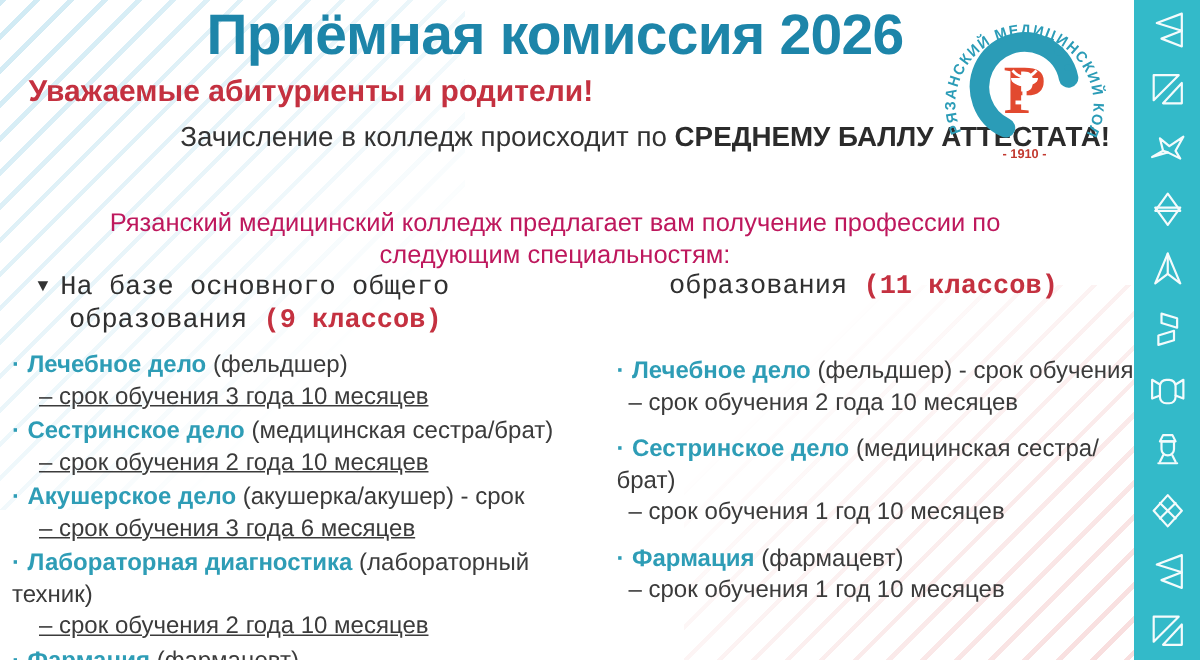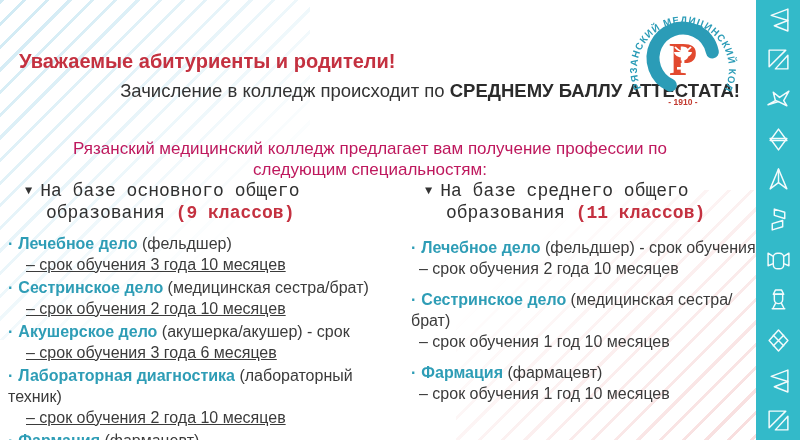--- a/index.html
+++ b/index.html
@@ -65,20 +65,21 @@
   .letter-text{font-family:"Liberation Serif",serif;font-size:46px;font-weight:700;fill:#e2492f;}
 </style>
 </head>
 <body>
 
 <div class="poster">
 
   <div class="stripes-tl"></div>
   <div class="stripes-br"></div>
 
+  <div class="title">Приёмная комиссия 2026</div>
   <div class="subtitle">Уважаемые абитуриенты и родители!</div>
 
   <div class="announce">
     <span>Зачисление в колледж происходит по </span><span class="b">СРЕДНЕМУ БАЛЛУ АТТЕСТАТА!</span><br>
   </div>
 
   <div class="intro">
     <span>Рязанский медицинский колледж предлагает вам получение профессии по</span><br>
     <span>следующим специальностям:</span>
   </div>
@@ -86,23 +87,20 @@
   <div class="col-header" style="left:25px;">
     <div class="h-line1">
       <span class="tri">▼</span><span>На базе основного общего</span>
     </div>
     <div class="h-line2">
       <span>образования </span><span class="red">(9 классов)</span>
     </div>
   </div>
 
   <div class="col-header" style="left:425px;">
-    <div class="h-line1">
-      <span class="tri">▼</span><span>На базе среднего общего</span>
-    </div>
     <div class="h-line2">
       <span>образования </span><span class="red">(11 классов)</span>
     </div>
   </div>
 
   <ul class="spec-list list-left">
     <li class="spec-item">
       <div class="line1"><span class="bullet">·</span><span class="spec-name">Лечебное дело</span><span> (фельдшер)</span></div>
       <div class="line2">– срок обучения 3 года 10 месяцев</div>
     </li>

